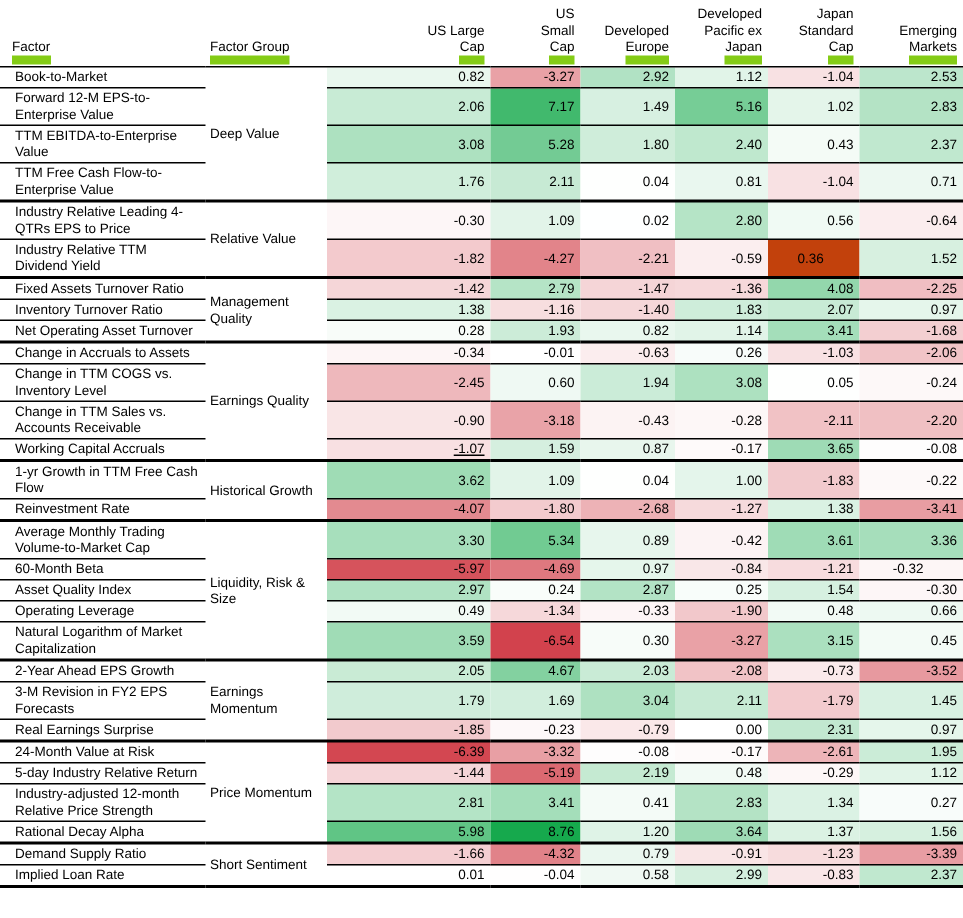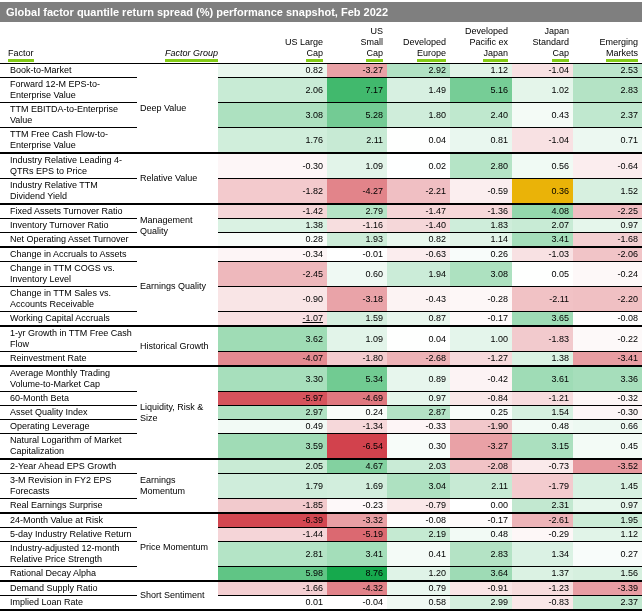--- a/index.html
+++ b/index.html
@@ -6,33 +6,32 @@
   body{width:642px;height:612px;overflow:hidden;font-family:"Liberation Sans",sans-serif;-webkit-font-smoothing:antialiased;}
   .page{width:642px;height:612px;position:relative;background:#fff;}
   .titlebar{margin-top:2px;height:20px;line-height:20px;background:#7f7f7f;color:#ffffff;font-size:11px;font-weight:bold;padding-left:6px;box-sizing:border-box;}
   table{border-collapse:collapse;table-layout:fixed;width:642px;margin-top:4px;}
   col.c-factor{width:137px;} col.c-group{width:81px;}
   col.c1{width:109px;} col.c2{width:60px;} col.c3{width:63px;}
   col.c4{width:62px;} col.c5{width:61px;} col.c6{width:69px;}
   th{font-weight:normal;font-size:9px;line-height:11px;vertical-align:bottom;border-bottom:1px solid #000;padding:0 0 1px 0;color:#000;}
   th.num{text-align:right;padding-right:4px;}
   th.fh{text-align:left;padding-left:8px;}
-  th.gh{text-align:right;padding-left:3px;font-style:italic;}
-  th .u{display:inline-block;border-bottom:3px solid #84cc16;padding-bottom:0px;}
+  th.gh{text-align:left;padding-left:3px;}
+  th .u{display:inline-block;border-bottom:6px solid #84cc16;padding-bottom:0px;}
   td{font-size:9px;line-height:11px;color:#000;}
   td.f{padding:1px 2px 1px 10px;border-bottom:1px solid #000;}
   td.grp{padding:1px 0 1px 3px;vertical-align:middle;border-bottom:2px solid #000;}
   td.num{text-align:right;padding:1px 4px 1px 0;border-bottom:1px solid #000;vertical-align:middle;}
   tr.gend td{border-bottom:2px solid #000;}
 </style>
 </head>
 <body>
 
 <div class="page">
-  <div class="titlebar">Global factor quantile return spread (%) performance snapshot, Feb 2022</div>
 
   <table>
     <colgroup>
       <col class="c-factor">
         <col class="c-group">
       <col class="c1">
         <col class="c2">
         <col class="c3">
         <col class="c4">
         <col class="c5">
@@ -122,21 +121,21 @@
           <td class="num" style="background-color: rgb(181, 228, 198);">2.80</td>
           <td class="num" style="background-color: rgb(240, 250, 244);">0.56</td>
           <td class="num" style="background-color: rgb(251, 237, 238);">-0.64</td>
         </tr>
         <tr class="gend">
           <td class="f">Industry Relative TTM Dividend Yield</td>
           <td class="num" style="background-color: rgb(243, 202, 205);">-1.82</td>
           <td class="num" style="background-color: rgb(226, 132, 138);">-4.27</td>
           <td class="num" style="background-color: rgb(240, 191, 195);">-2.21</td>
           <td class="num" style="background-color: rgb(251, 238, 239);">-0.59</td>
-          <td class="num" style="background-color: #eab308;">0.36</td>
+          <td class="num" style="background-color: #c2410c; text-align: center;">0.36</td>
           <td class="num" style="background-color: rgb(215, 240, 224);">1.52</td>
         </tr>
         <tr>
           <td class="f">Fixed Assets Turnover Ratio</td>
           <td class="grp" rowspan="3">Management Quality</td>
           <td class="num" style="background-color: rgb(245, 214, 216);">-1.42</td>
           <td class="num" style="background-color: rgb(181, 228, 198);">2.79</td>
           <td class="num" style="background-color: rgb(245, 213, 215);">-1.47</td>
           <td class="num" style="background-color: rgb(246, 216, 218);">-1.36</td>
           <td class="num" style="background-color: rgb(147, 215, 172);">4.08</td>
@@ -226,21 +225,21 @@
           <td class="num" style="background-color: rgb(159, 220, 182);">3.61</td>
           <td class="num" style="background-color: rgb(166, 222, 187);">3.36</td>
         </tr>
         <tr>
           <td class="f">60-Month Beta</td>
           <td class="num" style="background-color: rgb(214, 83, 92);">-5.97</td>
           <td class="num" style="background-color: rgb(223, 120, 127);">-4.69</td>
           <td class="num" style="background-color: rgb(229, 246, 235);">0.97</td>
           <td class="num" style="background-color: rgb(249, 231, 232);">-0.84</td>
           <td class="num" style="background-color: rgb(247, 220, 222);">-1.21</td>
-          <td class="num" style="background-color: rgb(253, 246, 246);">-0.32</td>
+          <td class="num" style="background-color: rgb(253, 246, 246); text-align: center;">-0.32</td>
         </tr>
         <tr>
           <td class="f">Asset Quality Index</td>
           <td class="num" style="background-color: rgb(176, 226, 195);">2.97</td>
           <td class="num" style="background-color: rgb(249, 253, 250);">0.24</td>
           <td class="num" style="background-color: rgb(179, 227, 197);">2.87</td>
           <td class="num" style="background-color: rgb(248, 253, 250);">0.25</td>
           <td class="num" style="background-color: rgb(214, 240, 224);">1.54</td>
           <td class="num" style="background-color: rgb(253, 246, 247);">-0.30</td>
         </tr>

